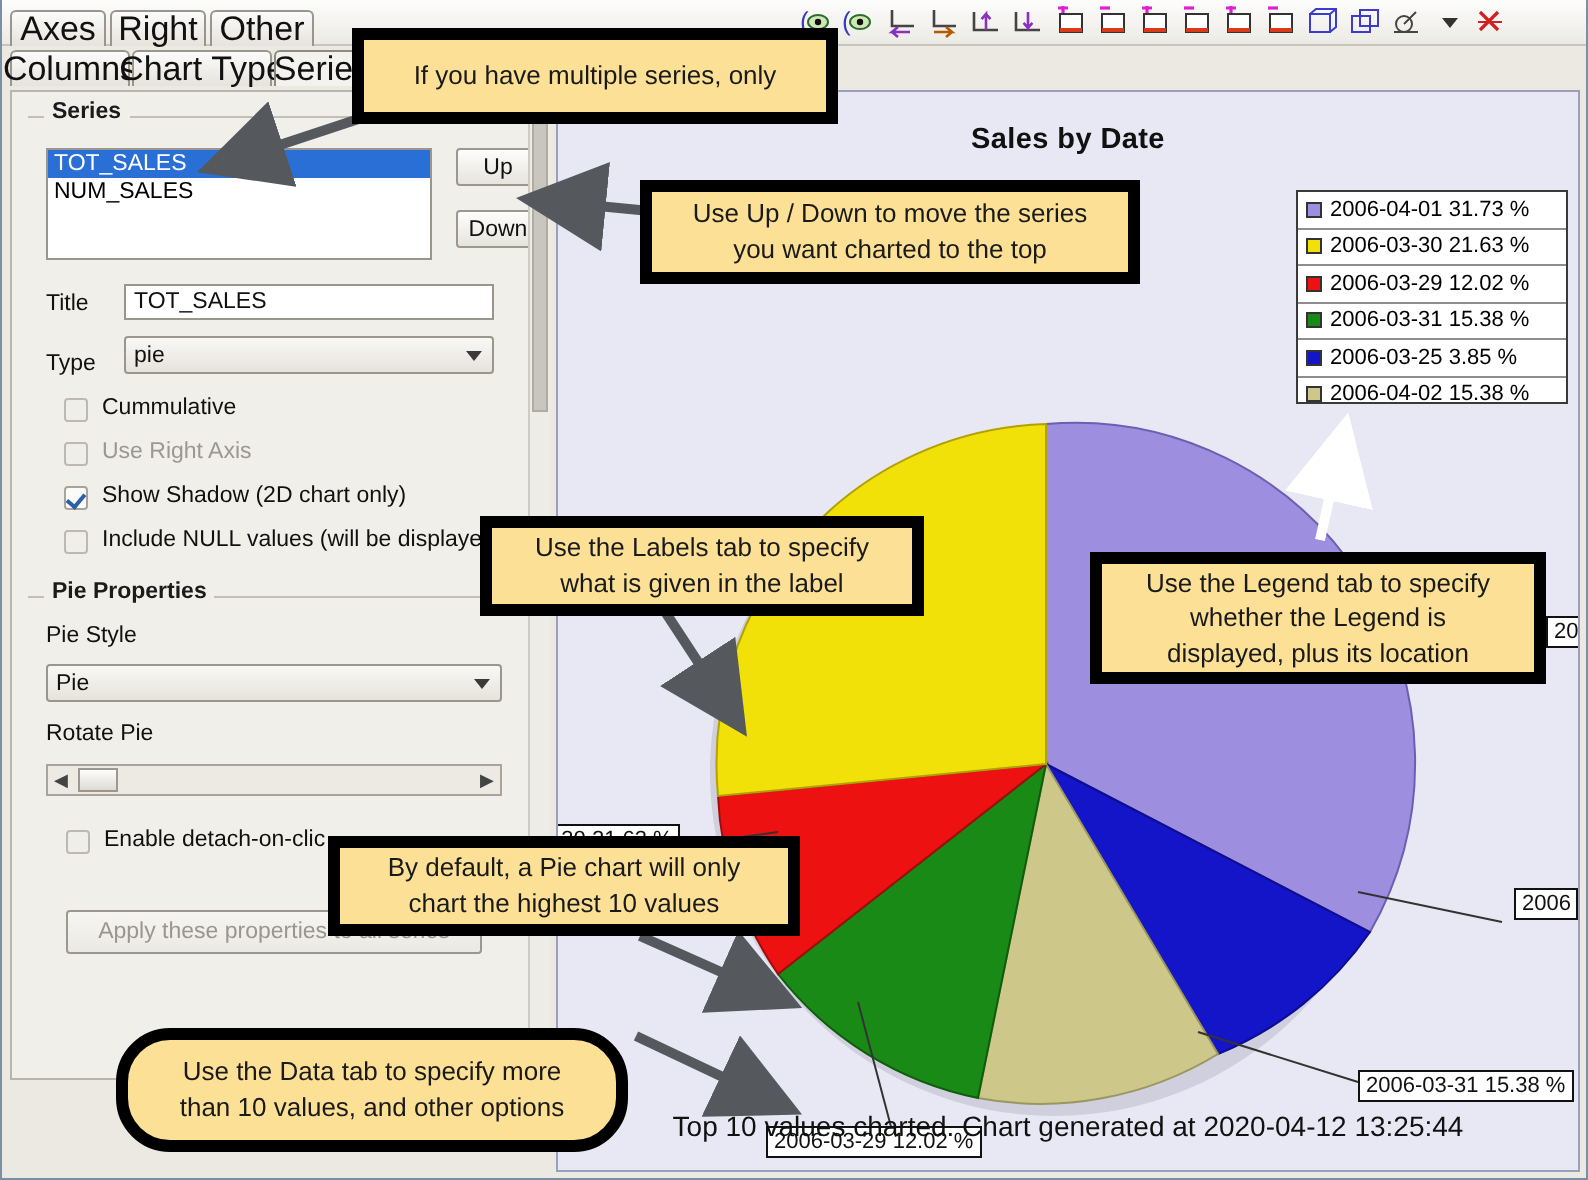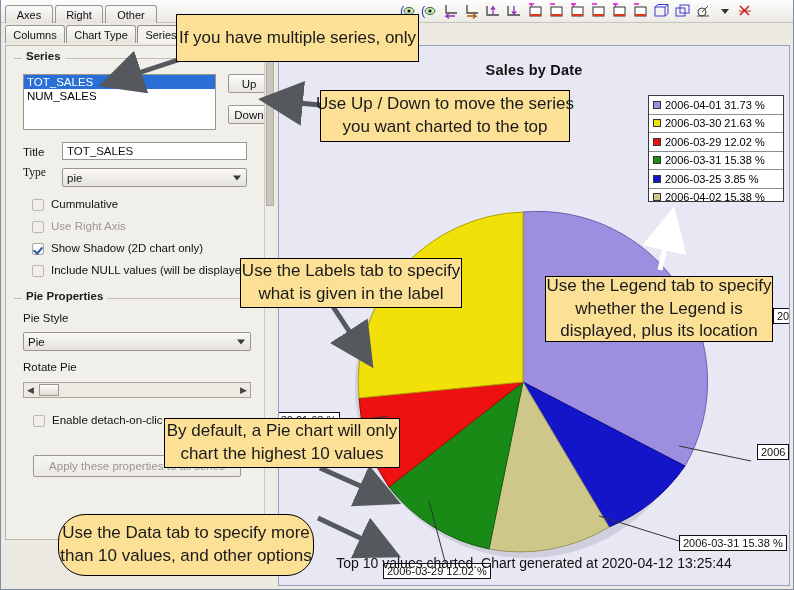--- a/index.html
+++ b/index.html
@@ -21,21 +21,21 @@
   .tb-icons{position:absolute;left:398px;top:1px;height:20px;display:flex;align-items:center;gap:1px;}
   .tbi{width:20px;height:19px;display:flex;align-items:center;justify-content:center;}
   .tbi svg{display:block;}
 
   
   .tabrow{position:absolute;height:19px;}
   .tab{position:absolute;height:18px;box-sizing:border-box;
     background:linear-gradient(#fbfbfb,#e6e3dc);
     border:1px solid #9a968e;border-bottom:none;
     border-radius:3px 3px 0 0;
-    font-size:11px;color:#111;
+    font-size:17px;color:#111;
     display:flex;align-items:center;justify-content:center;
     padding:0 6px;white-space:nowrap;}
   .tab.sel{background:#f3f2ee;border-color:#8e8a82;z-index:4;}
 
   
   .leftpanel{position:absolute;left:5px;top:45px;width:268px;height:495px;
     background:#f1efe9;border:1px solid #b9b5ac;box-sizing:border-box;}
   .panel-scrollbar{position:absolute;left:258px;top:0px;width:10px;height:493px;
     background:#eeece6;border-left:1px solid #cfcbc2;}
   .panel-scrollbar .thumb{position:absolute;left:1px;top:0px;width:8px;height:160px;
@@ -96,22 +96,22 @@
   .legendbox{position:absolute;background:#fff;border:1px solid #3a3a3a;box-sizing:border-box;}
   .legrow{display:flex;align-items:center;height:17.5px;border-bottom:1px solid #8d8d8d;
     padding:0 4px;font-size:11px;white-space:nowrap;}
   .legrow:last-child{border-bottom:none;}
   .swatch{width:8px;height:8px;border:1px solid #333;box-sizing:border-box;margin-right:4px;flex:0 0 auto;}
 
   .pielabel{position:absolute;background:#fff;border:1px solid #111;box-sizing:border-box;
     font-size:11px;color:#111;padding:1px 3px;white-space:nowrap;}
 
   
-  .callout{position:absolute;background:#fbe096;border:1px solid #000000;box-sizing:border-box;
-    font-size:17px;color:#1a1a1a;text-align:center;
+  .callout{position:absolute;background:#fbe096;border:6px solid #000000;box-sizing:border-box;
+    font-size:13px;color:#1a1a1a;text-align:center;
     display:flex;flex-direction:column;align-items:center;justify-content:center;
     line-height:1.35;padding:4px 8px;z-index:30;}
   .callout div{white-space:nowrap;}
 
   svg.ov{position:absolute;left:0;top:0;width:794px;height:590px;pointer-events:none;z-index:25;}
 </style>
 </head>
 <body>
 
 <div id="root">
@@ -255,21 +255,21 @@
         <div class="listitem sel">TOT_SALES</div>
         <div class="listitem">NUM_SALES</div>
       </div>
 
       <div class="btn" style="left:214px;top:16px;width:42px;height:19px;">Up</div>
       <div class="btn" style="left:214px;top:47px;width:42px;height:19px;">Down</div>
 
       <div class="lbl" style="left:9px;top:88px;">Title</div>
       <div class="tf" style="left:48px;top:84px;width:185px;height:18px;">TOT_SALES</div>
 
-      <div class="lbl" style="left:9px;top:108px;font-family:Liberation Serif, serif;">Type</div>
+      <div class="lbl" style="left:9px;top:118px;">Type</div>
       <div class="combo" style="left:48px;top:110px;width:185px;height:19px;">
         <span>pie</span>
         <span class="arrow"></span>
       </div>
     </div>
 
     <div class="cb off" style="left:26px;top:153px;"></div>
     <div class="lbl" style="left:45px;top:152px;">Cummulative</div>
 
     <div class="cb off" style="left:26px;top:175px;"></div>

